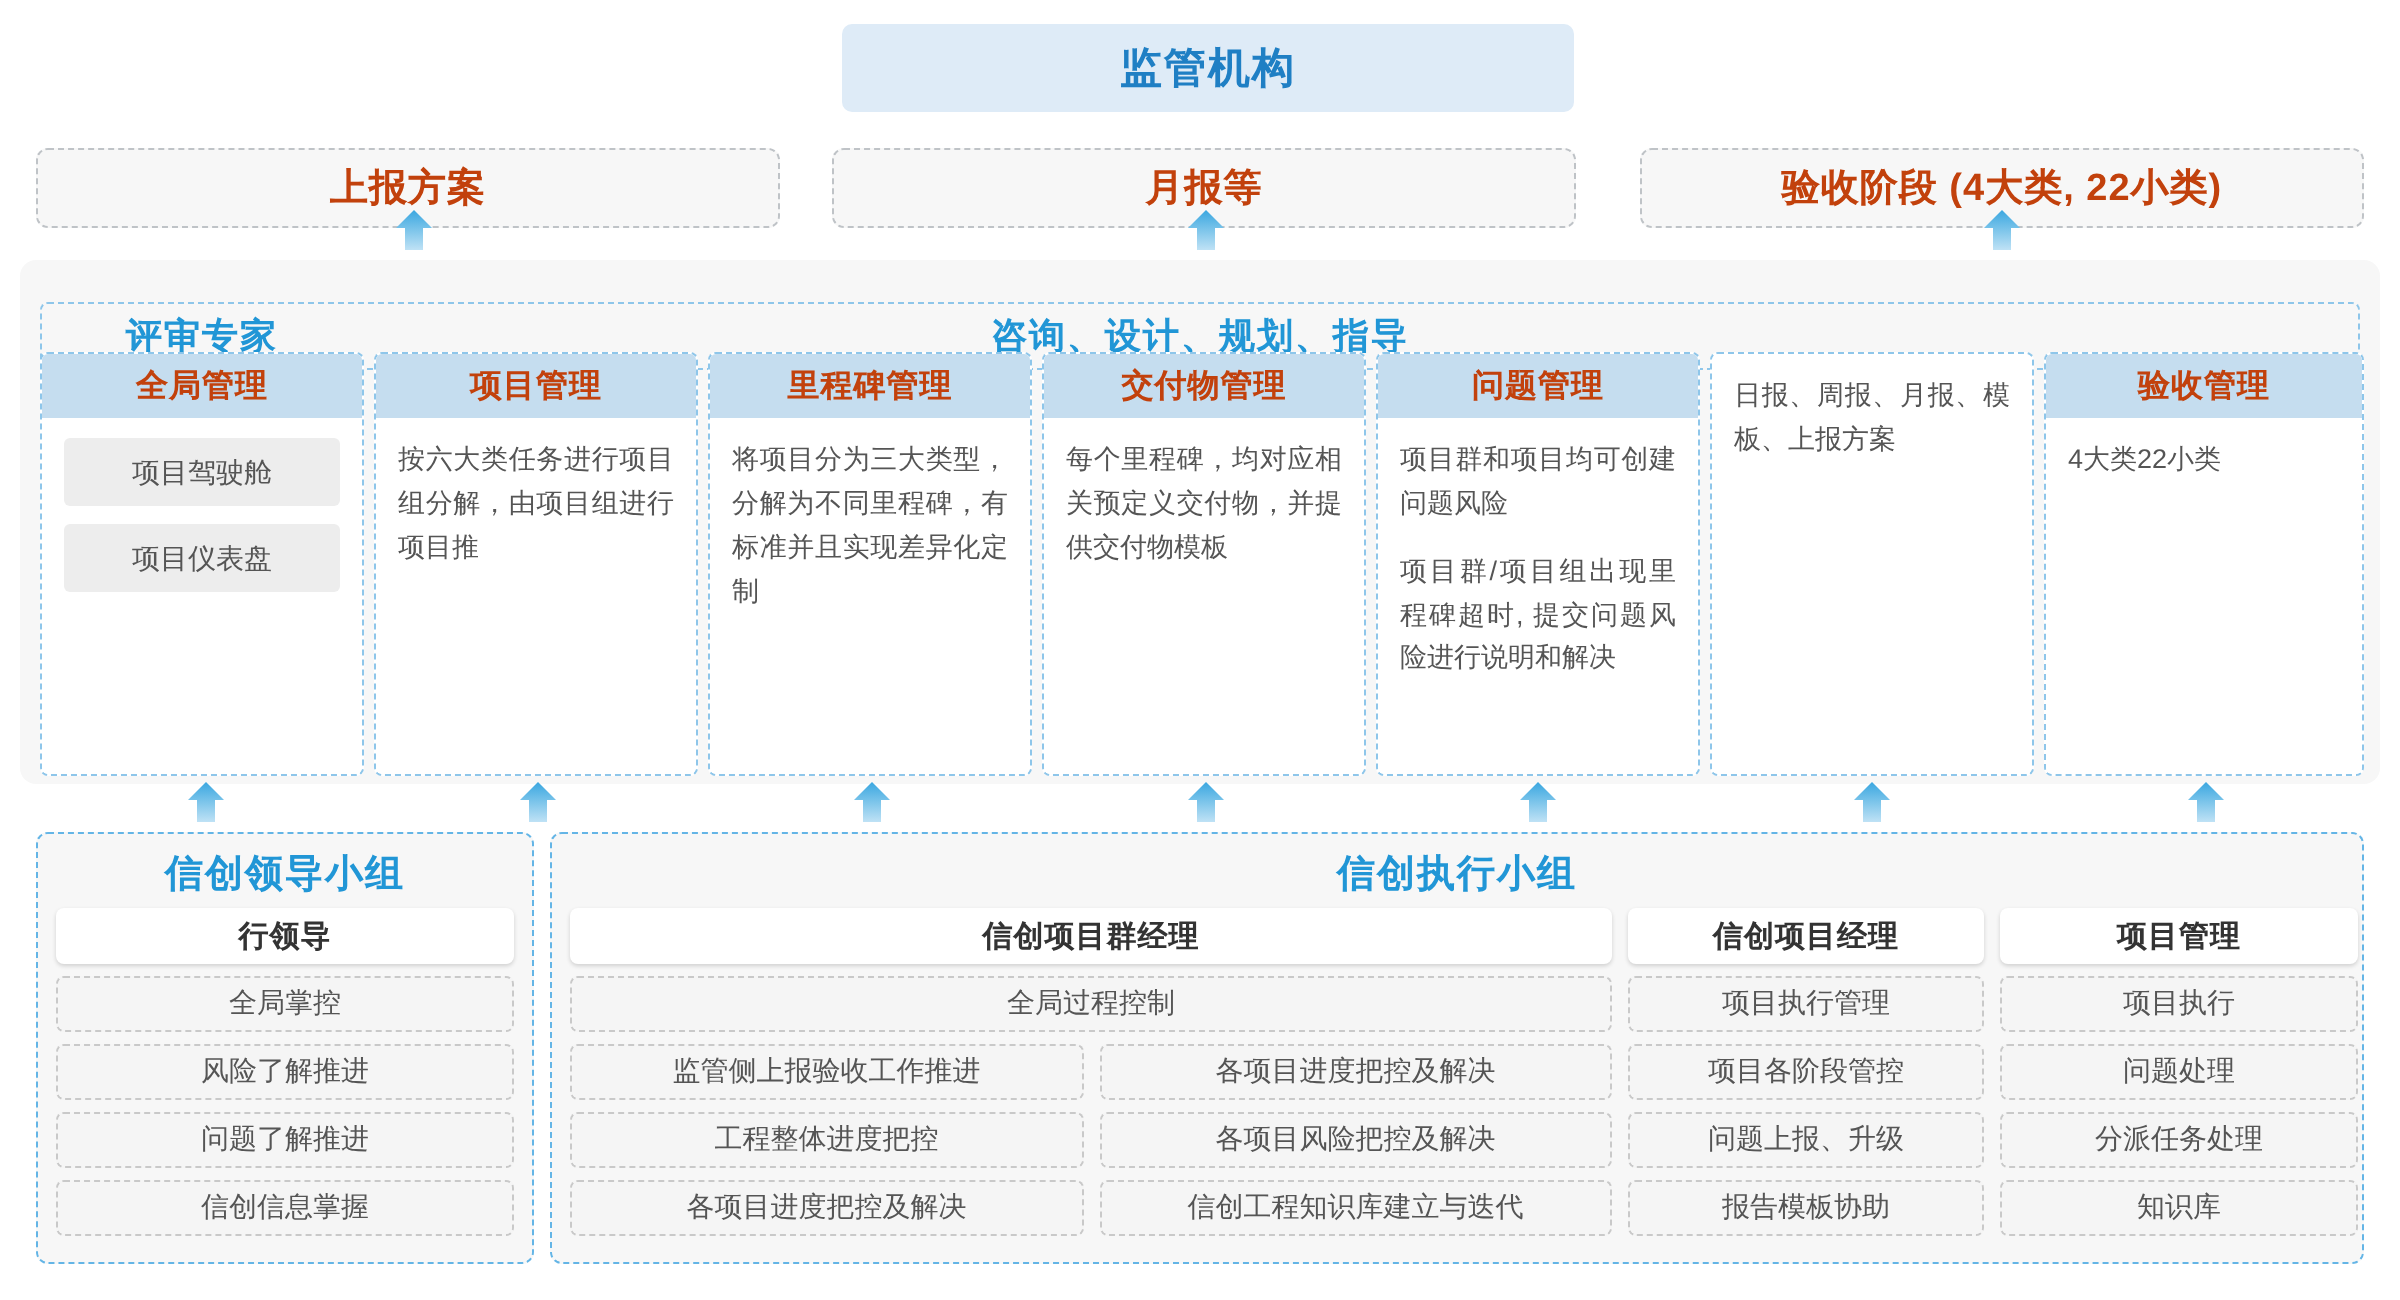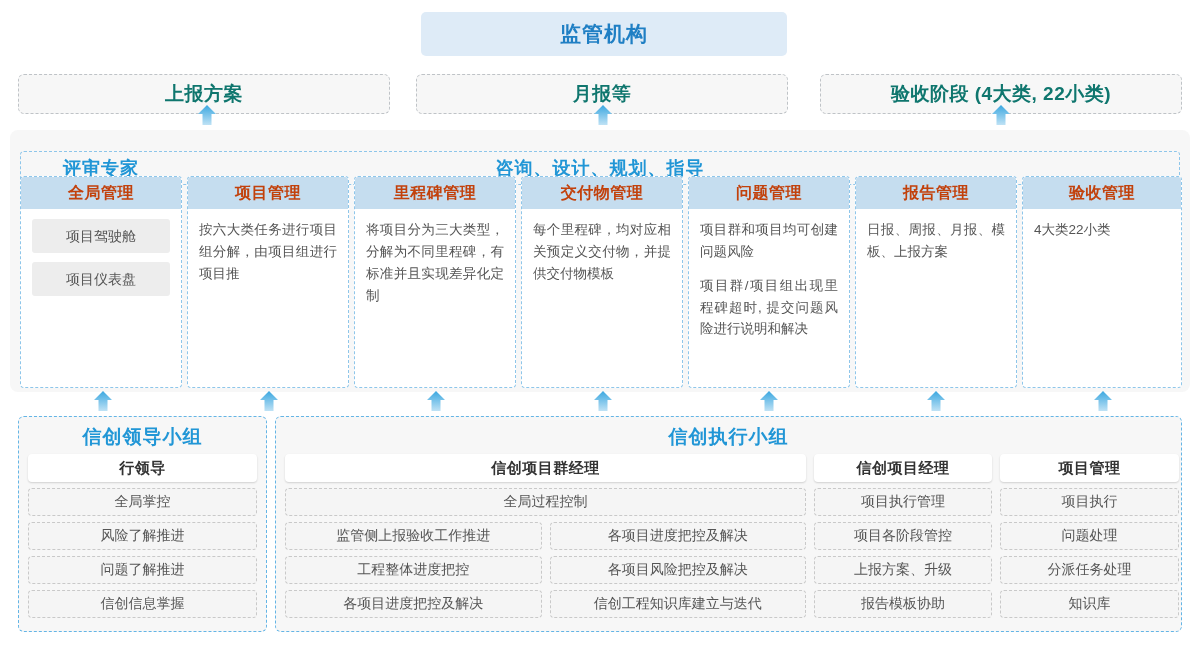--- a/index.html
+++ b/index.html
@@ -31,21 +31,21 @@
   #row-regulator .title {
     font-size: 21px; font-weight: bold; color: #1f7fc4;
     letter-spacing: 1px;
   }
 
   
   .report-box {
     position: absolute;
     top: 74px; height: 40px;
     display: flex; align-items: center; justify-content: center;
-    font-size: 19px; font-weight: bold; color: #0f766e;
+    font-size: 19px; font-weight: bold; color: #c2410c;
     letter-spacing: .5px;
   }
   #report-plan   { left: 18px;  width: 372px; }
   #report-month  { left: 416px; width: 372px; }
   #report-accept { left: 820px; width: 362px; text-align: right; }
 
   
   .arrow-up {
     position: absolute;
     width: 22px; height: 22px;
@@ -218,21 +218,20 @@
 
 <div class="mgmt-card" style="left:688px;width:162px;">
   <div class="card-head">问题管理</div>
   <div class="card-body">
     <p>项目群和项目均可创建问题风险</p>
     <p>项目群/项目组出现里程碑超时, 提交问题风险进行说明和解决</p>
   </div>
 </div>
 
 <div class="mgmt-card" style="left:855px;width:162px;">
-  <div class="card-head">报告管理</div>
   <div class="card-body">
     <p>日报、周报、月报、模板、上报方案</p>
   </div>
 </div>
 
 <div class="mgmt-card" style="left:1022px;width:160px;">
   <div class="card-head">验收管理</div>
   <div class="card-body">
     <p>4大类22小类</p>
   </div>
@@ -267,21 +266,21 @@
           <div class="role-item">各项目风险把控及解决</div>
           <div class="role-item">信创工程知识库建立与迭代</div>
         </div>
       </div>
     </div>
 
     <div id="exec-pm">
       <div class="role-head">信创项目经理</div>
       <div class="role-item">项目执行管理</div>
       <div class="role-item">项目各阶段管控</div>
-      <div class="role-item">上报方案、升级</div>
+      <div class="role-item">问题上报、升级</div>
       <div class="role-item">报告模板协助</div>
     </div>
 
     <div id="exec-mem">
       <div class="role-head">项目管理</div>
       <div class="role-item">项目执行</div>
       <div class="role-item">问题处理</div>
       <div class="role-item">分派任务处理</div>
       <div class="role-item">知识库</div>
     </div>

